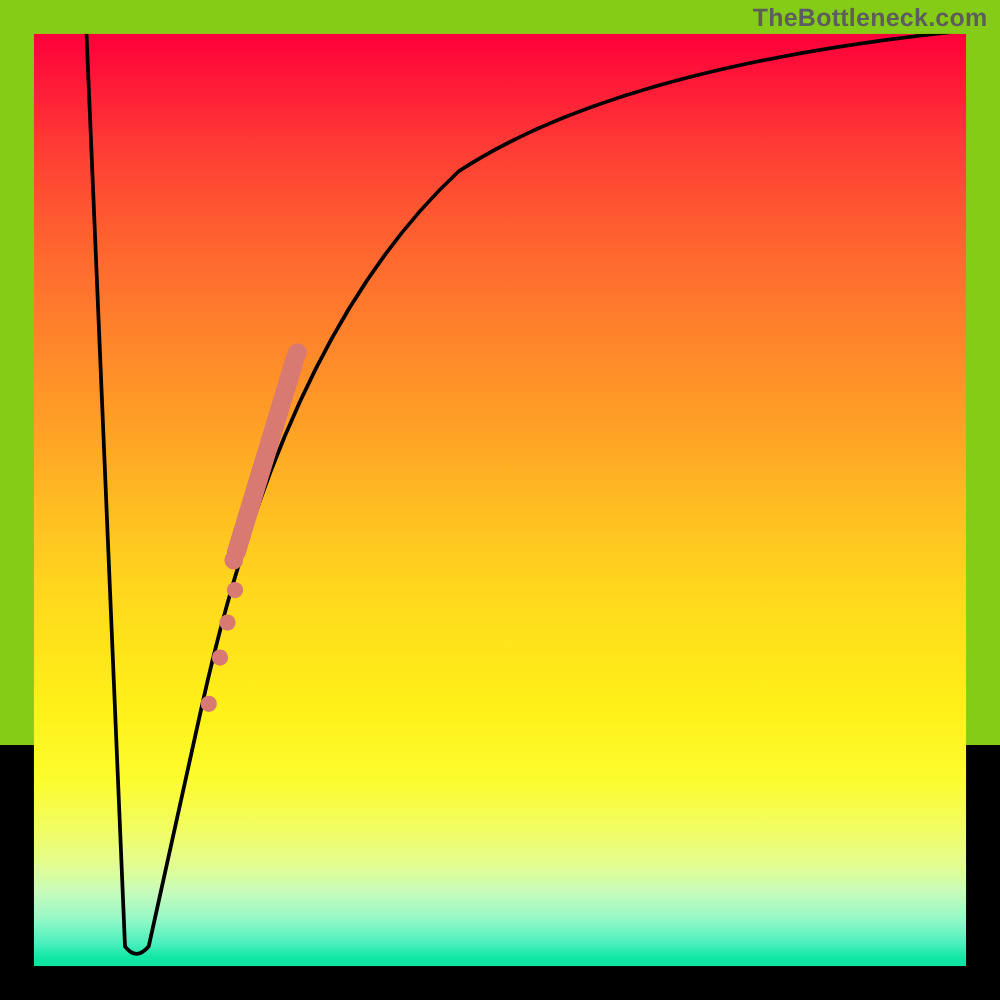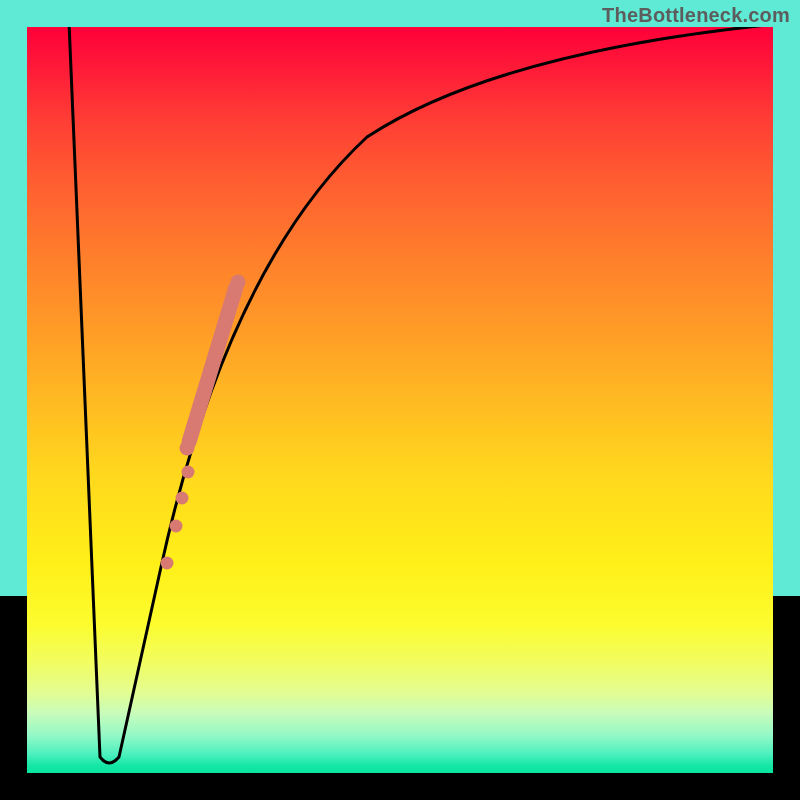--- a/index.html
+++ b/index.html
@@ -7,21 +7,21 @@
     padding: 0;
     width: 800px;
     height: 800px;
     background: #000;
     overflow: hidden;
   }
   .outer {
     position: relative;
     width: 800px;
     height: 596px;
-    background: #5eead4;
+    background: #84cc16;
   }
   .plot {
     position: absolute;
     left: 27px;
     top: 27px;
     width: 746px;
     height: 746px;
     overflow: hidden;
   }
   .gradient {

